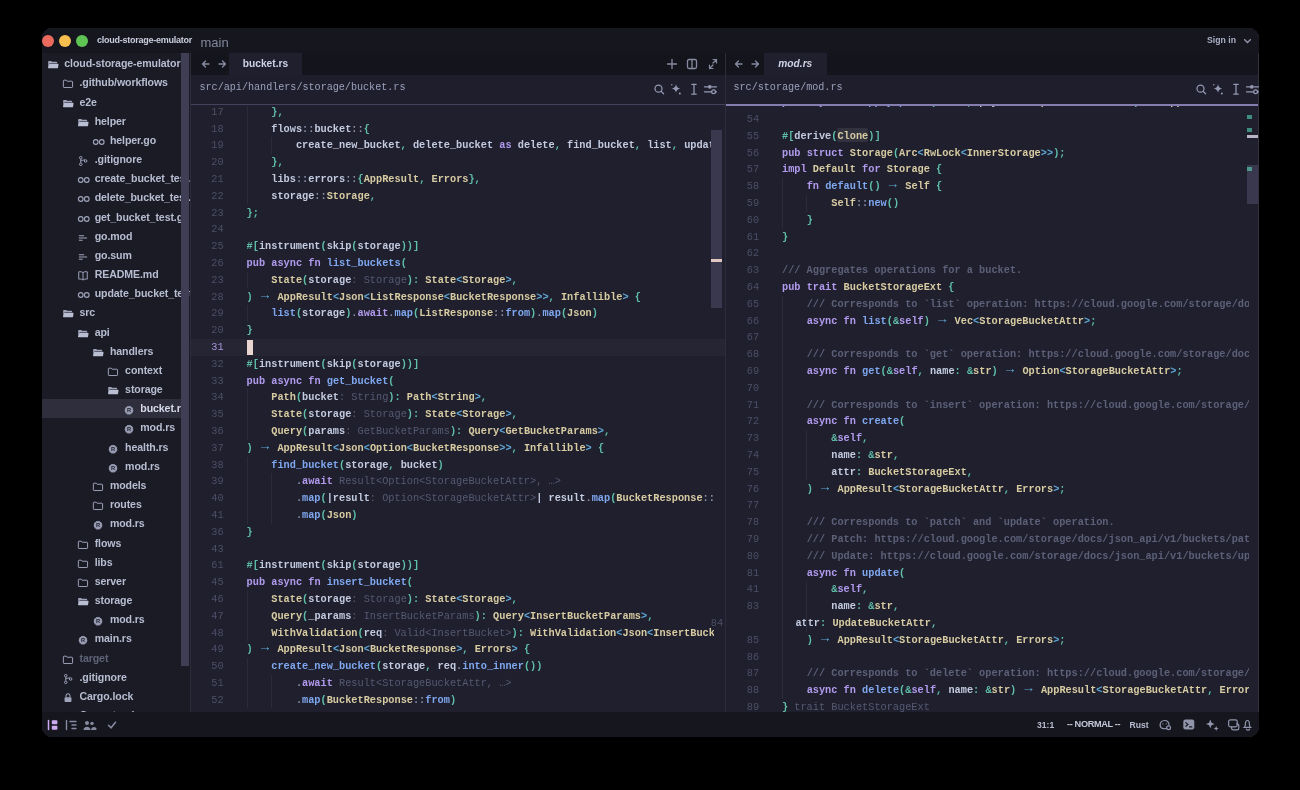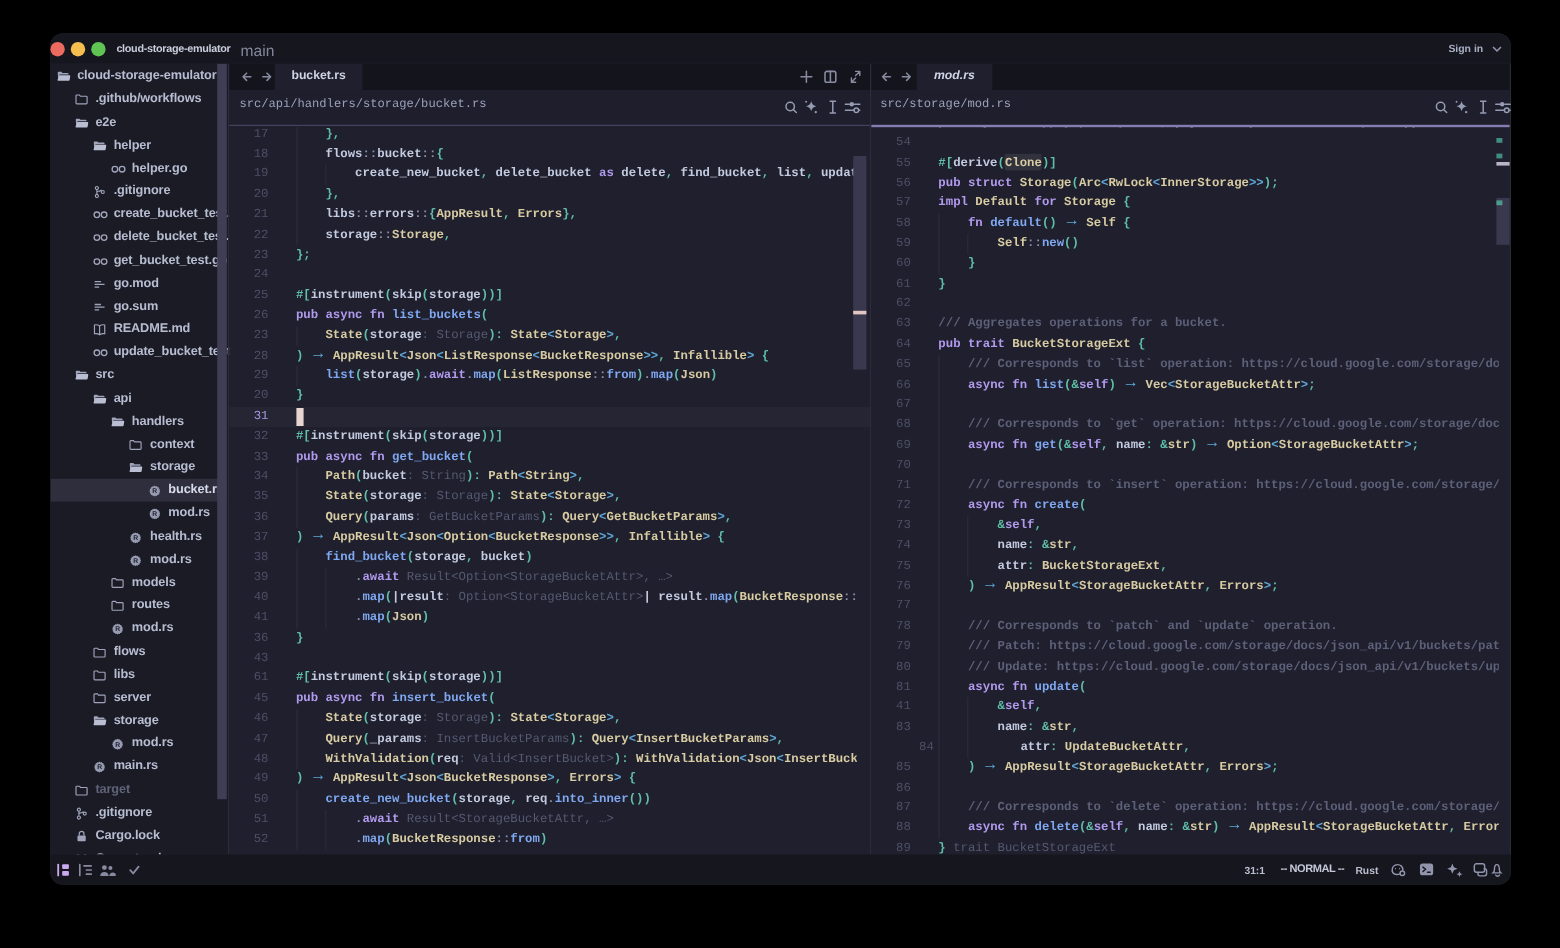--- a/index.html
+++ b/index.html
@@ -137,21 +137,21 @@
 <div class="cl" style="left:725.9px;top:447.0px"><span class="ln">74</span><span class="cc">        <i class="t">name</i><i class="pn">:</i> <i class="pn">&amp;</i><i class="ty">str</i><i class="pn">,</i></span></div>
 <div class="cl" style="left:725.9px;top:463.8px"><span class="ln">75</span><span class="cc">        <i class="t">attr</i><i class="pn">:</i> <i class="ty">BucketStorageExt</i><i class="pn">,</i></span></div>
 <div class="cl" style="left:725.9px;top:480.6px"><span class="ln">76</span><span class="cc">    <i class="pn">)</i> <i class="ab arr">→</i> <i class="ty">AppResult</i><i class="ab">&lt;</i><i class="ty">StorageBucketAttr</i><i class="pn">,</i> <i class="ty">Errors</i><i class="ab">&gt;</i><i class="pn">;</i></span></div>
 <div class="cl" style="left:725.9px;top:497.4px"><span class="ln">77</span><span class="cc"></span></div>
 <div class="cl" style="left:725.9px;top:514.2px"><span class="ln">78</span><span class="cc">    <i class="cm">/// Corresponds to `patch` and `update` operation.</i></span></div>
 <div class="cl" style="left:725.9px;top:531.0px"><span class="ln">79</span><span class="cc">    <i class="cm">/// Patch: https://cloud.google.com/storage/docs/json_api/v1/buckets/patch</i></span></div>
 <div class="cl" style="left:725.9px;top:547.8px"><span class="ln">80</span><span class="cc">    <i class="cm">/// Update: https://cloud.google.com/storage/docs/json_api/v1/buckets/update</i></span></div>
 <div class="cl" style="left:725.9px;top:564.6px"><span class="ln">81</span><span class="cc">    <i class="kw">async</i> <i class="kw">fn</i> <i class="fn">update</i><i class="pn">(</i></span></div>
 <div class="cl" style="left:725.9px;top:581.4px"><span class="ln">41</span><span class="cc">        <i class="pn">&amp;</i><i class="kw">self</i><i class="pn">,</i></span></div>
 <div class="cl" style="left:725.9px;top:598.2px"><span class="ln">83</span><span class="cc">        <i class="t">name</i><i class="pn">:</i> <i class="pn">&amp;</i><i class="ty">str</i><i class="pn">,</i></span></div>
-<div class="cl" style="left:745px;top:615.0px"><span class="ln">84</span><span class="cc">        <i class="t">attr</i><i class="pn">:</i> <i class="ty">UpdateBucketAttr</i><i class="pn">,</i></span></div>
+<div class="cl" style="left:690px;top:615.0px"><span class="ln">84</span><span class="cc">        <i class="t">attr</i><i class="pn">:</i> <i class="ty">UpdateBucketAttr</i><i class="pn">,</i></span></div>
 <div class="cl" style="left:725.9px;top:631.8px"><span class="ln">85</span><span class="cc">    <i class="pn">)</i> <i class="ab arr">→</i> <i class="ty">AppResult</i><i class="ab">&lt;</i><i class="ty">StorageBucketAttr</i><i class="pn">,</i> <i class="ty">Errors</i><i class="ab">&gt;</i><i class="pn">;</i></span></div>
 <div class="cl" style="left:725.9px;top:648.6px"><span class="ln">86</span><span class="cc"></span></div>
 <div class="cl" style="left:725.9px;top:665.4px"><span class="ln">87</span><span class="cc">    <i class="cm">/// Corresponds to `delete` operation: https://cloud.google.com/storage/docs/json_api/v1/buckets/delete</i></span></div>
 <div class="cl" style="left:725.9px;top:682.2px"><span class="ln">88</span><span class="cc">    <i class="kw">async</i> <i class="kw">fn</i> <i class="fn">delete</i><i class="pn">(&amp;</i><i class="kw">self</i><i class="pn">,</i> <i class="t">name</i><i class="pn">:</i> <i class="pn">&amp;</i><i class="ty">str</i><i class="pn">)</i> <i class="ab arr">→</i> <i class="ty">AppResult</i><i class="ab">&lt;</i><i class="ty">StorageBucketAttr</i><i class="pn">,</i> <i class="ty">Errors</i></span></div>
 <div class="cl" style="left:725.9px;top:699.0px"><span class="ln">89</span><span class="cc"><i class="pn">}</i><i class="hi"> trait BucketStorageExt</i></span></div>
 </div>
 
 <div class="abs" style="left:246.6px;top:339.9px;width:6.2px;height:14.8px;background:#e8d5d0;z-index:4"></div>
 
 <div class="abs" style="left:725.5px;top:53px;width:532.5px;height:52.5px;background:#1f1f2d;z-index:9"></div>

